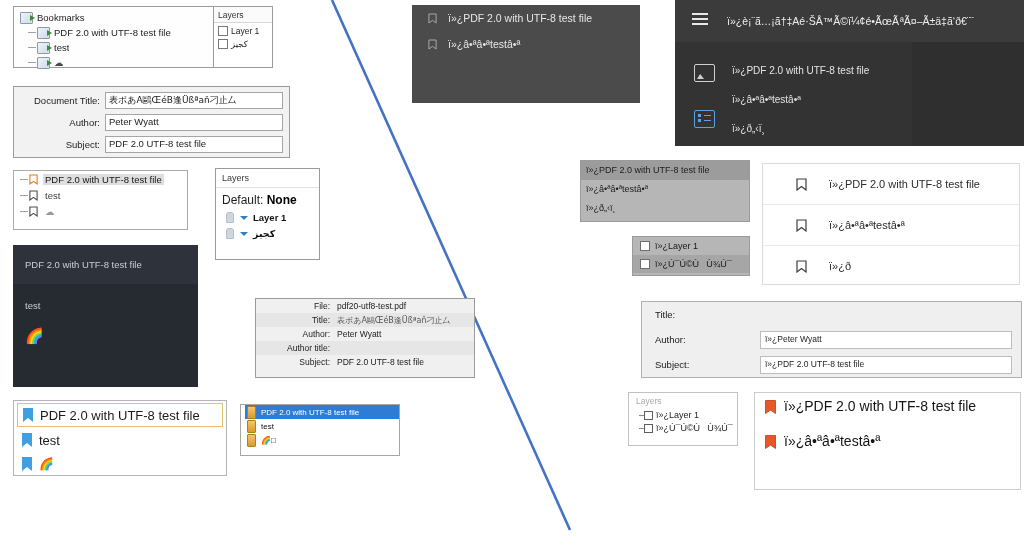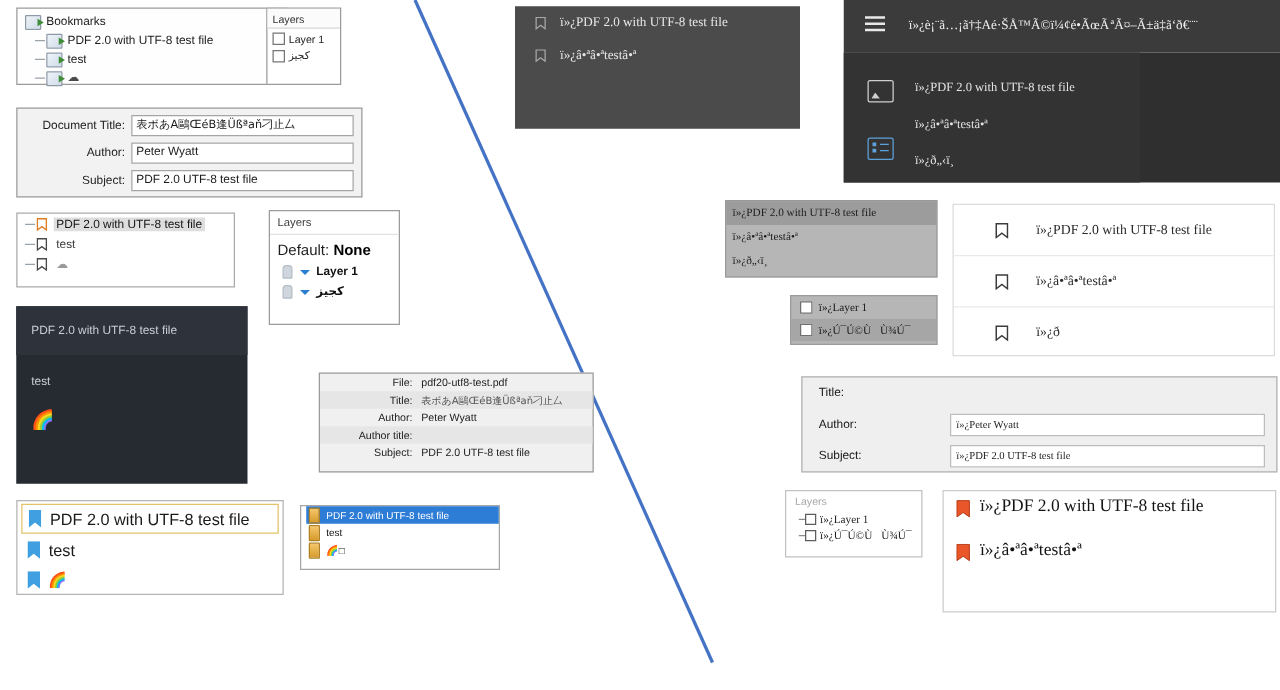--- a/index.html
+++ b/index.html
@@ -158,21 +158,21 @@
   #lay3 .hd{font-size:8.5px;color:#a9a9a9;padding:3px 0 2px 7px;}
   #lay3 .it{display:flex;align-items:center;font-size:9px;color:#222;padding:2px 0 0 10px;}
   .cbs{width:7px;height:7px;border:1px solid #5d5d5d;background:#fff;margin-right:3px;flex:0 0 auto;}
   .tick{width:5px;height:1px;background:#8a8a8a;margin-right:0px;flex:0 0 auto;}
 
   
   #obm{left:754px;top:392px;width:267px;height:98px;background:#fff;border:1px solid #cccccc;}
   #obm .row{display:flex;align-items:flex-start;height:30px;padding-left:10px;padding-top:5px;font-size:14px;color:#141414;}
   .rbk{width:11px;height:14px;flex:0 0 auto;margin-right:8px;margin-top:2px;}
 
-  .mono-moji{font-family:Liberation Serif, serif;}
+  .mono-moji{font-family:Liberation Sans, sans-serif;}
 </style>
 </head>
 <body>
 
 <svg class="divider" viewBox="0 0 1024 552">
   <line x1="332" y1="0" x2="570" y2="530" stroke="#4472c4" stroke-width="2.6"></line>
 </svg>
 
 <div class="abs" id="bm-tree">
   <div class="row first">

